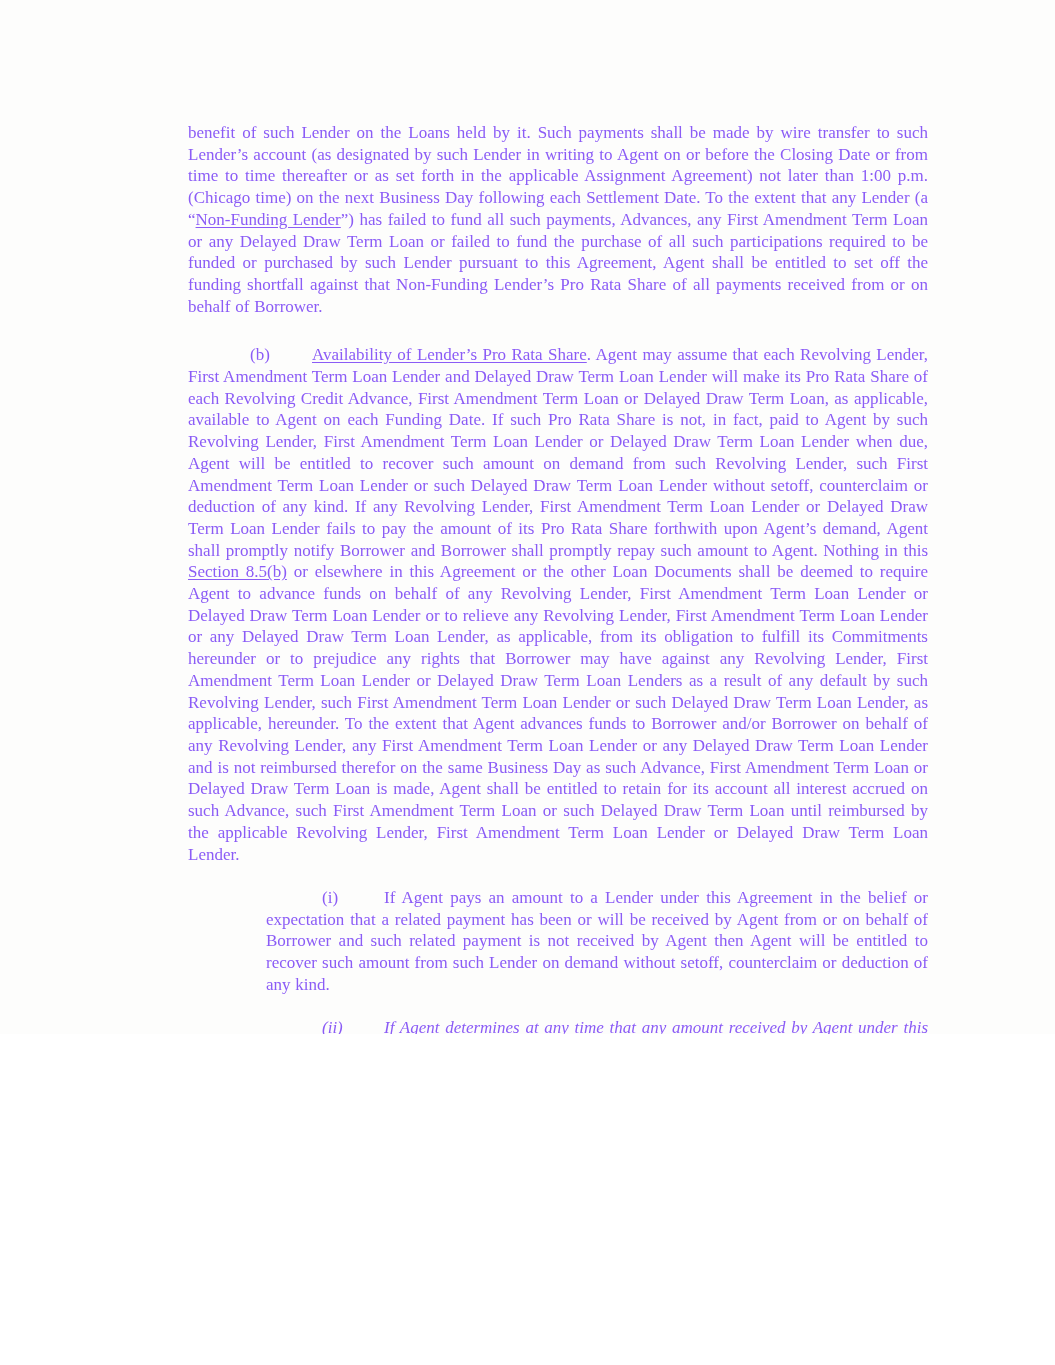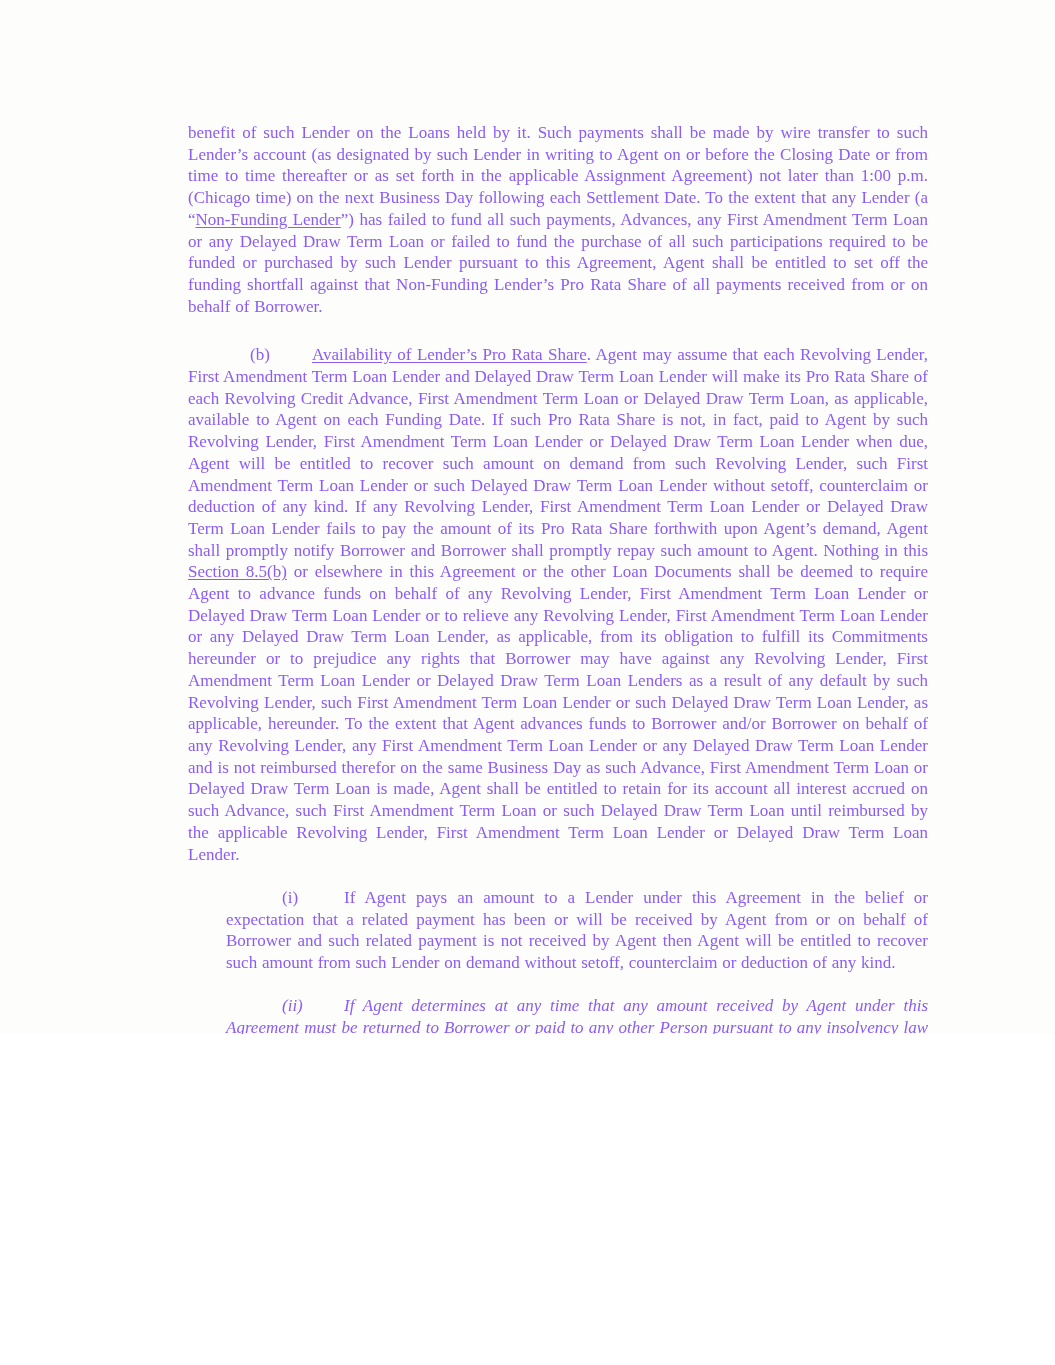--- a/index.html
+++ b/index.html
@@ -25,21 +25,21 @@
   }
   p.para {
     margin: 0 0 21.7px 0;
     font-size: 17px;
     line-height: 21.7px;
     text-align: justify;
     word-spacing: 0.5px;
   }
   p.para:last-child { margin-bottom: 0; font-style: italic; }
   p.indent { text-indent: 62px; margin-top: 27px; }
-  p.sub { margin-left: 38px; text-indent: 56px; }
+  p.sub { margin-left: 78px; text-indent: 56px; }
   span.cell {
     display: inline-block;
     width: 62px;
     text-indent: 0;
   }
   span.u {
     text-decoration: underline;
     text-underline-offset: 2px;
   }
   .page-number {

